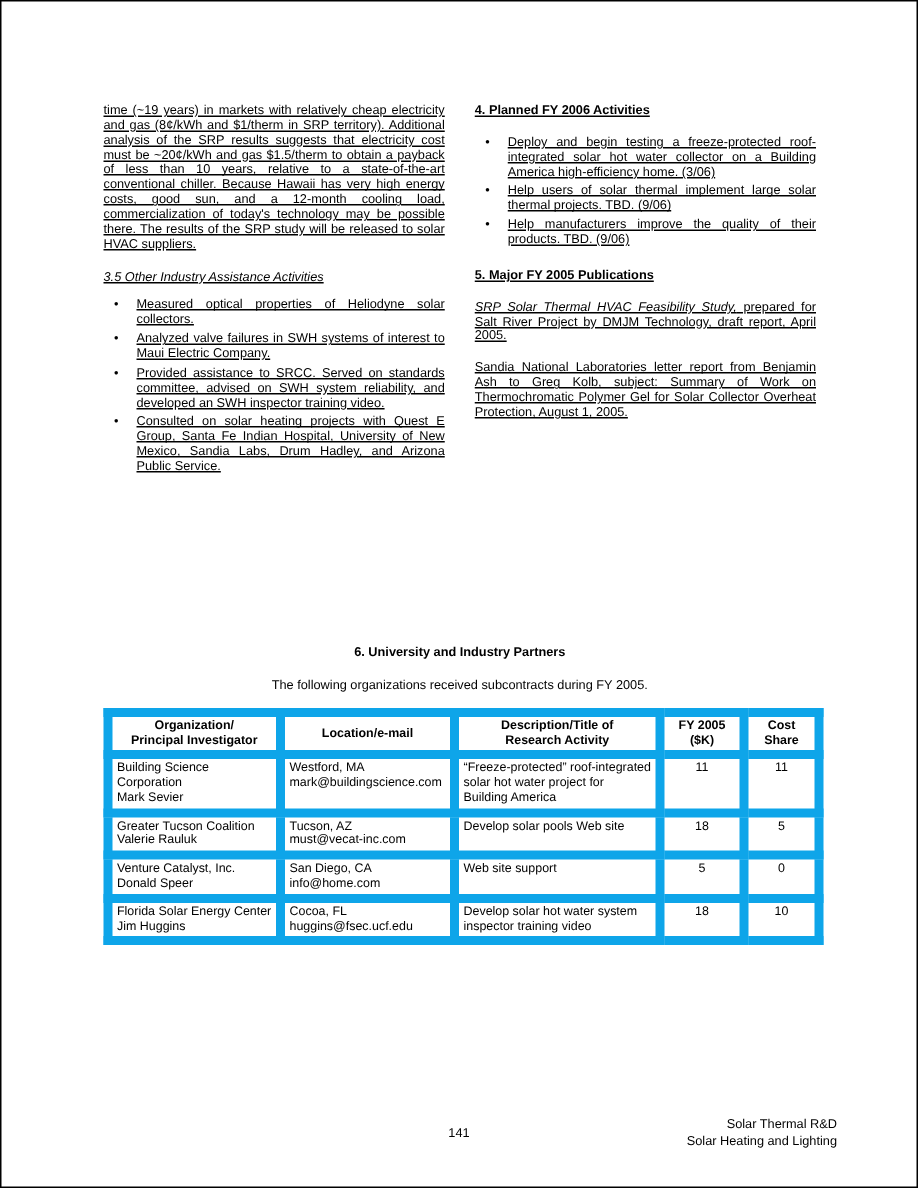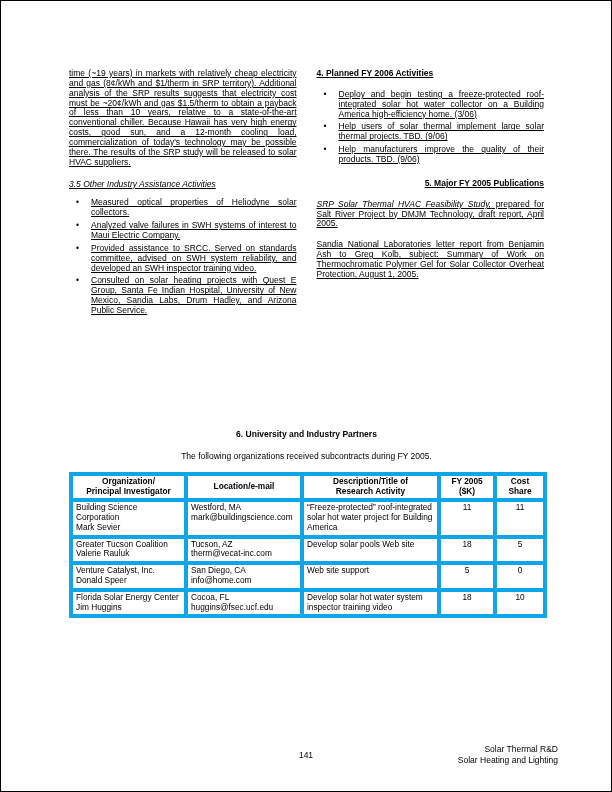--- a/index.html
+++ b/index.html
@@ -32,36 +32,36 @@
     margin-bottom: 3px;
   }
   ul.bullets li::before {
     content: "\2022";
     position: absolute;
     left: 7px;
     top: 0;
   }
   .pub { text-align: justify; margin-bottom: 11px; }
   .italic { font-style: italic; }
-  .section5 { margin-top: 14px; text-align: right; }
+  .section5 { margin-top: 14px; }
   .center-heading {
     font-weight: bold;
     text-align: center;
     font-size: 8.5px;
     margin: 36px 0 0 0;
   }
   .table-intro { text-align: center; margin-top: 12px; }
   table.partners {
     border-collapse: collapse;
     margin: 10px auto 0 auto;
     width: 474px;
     table-layout: fixed;
   }
   table.partners th, table.partners td {
-    border: 4px solid #0ea5e9;
+    border: 6px solid #0ea5e9;
     padding: 1px 3px 2px 3px;
     font-size: 8.3px;
     line-height: 1.18;
     vertical-align: top;
     word-wrap: break-word;
   }
   table.partners th {
     font-weight: bold;
     text-align: center;
     vertical-align: middle;
@@ -156,21 +156,21 @@
           <td class="num">11</td>
           <td class="num">11</td>
         </tr>
         <tr>
           <td>
             <div>Greater Tucson Coalition</div>
             <div>Valerie Rauluk</div>
           </td>
           <td>
             <div>Tucson, AZ</div>
-            <div>therm@vecat-inc.com</div>
+            <div>must@vecat-inc.com</div>
           </td>
           <td>Develop solar pools Web site</td>
           <td class="num">18</td>
           <td class="num">5</td>
         </tr>
         <tr>
           <td>
             <div>Venture Catalyst, Inc.</div>
             <div>Donald Speer</div>
           </td>

